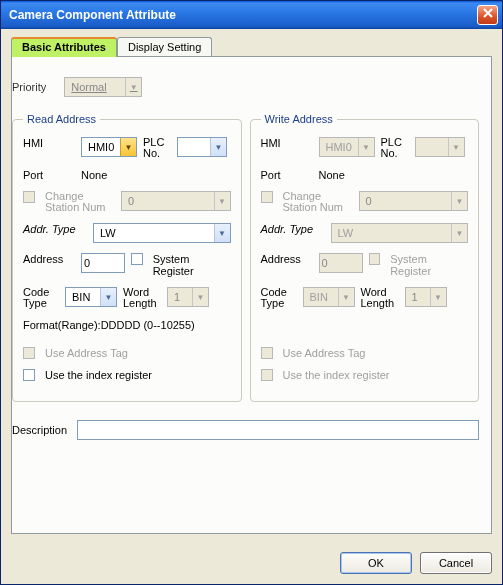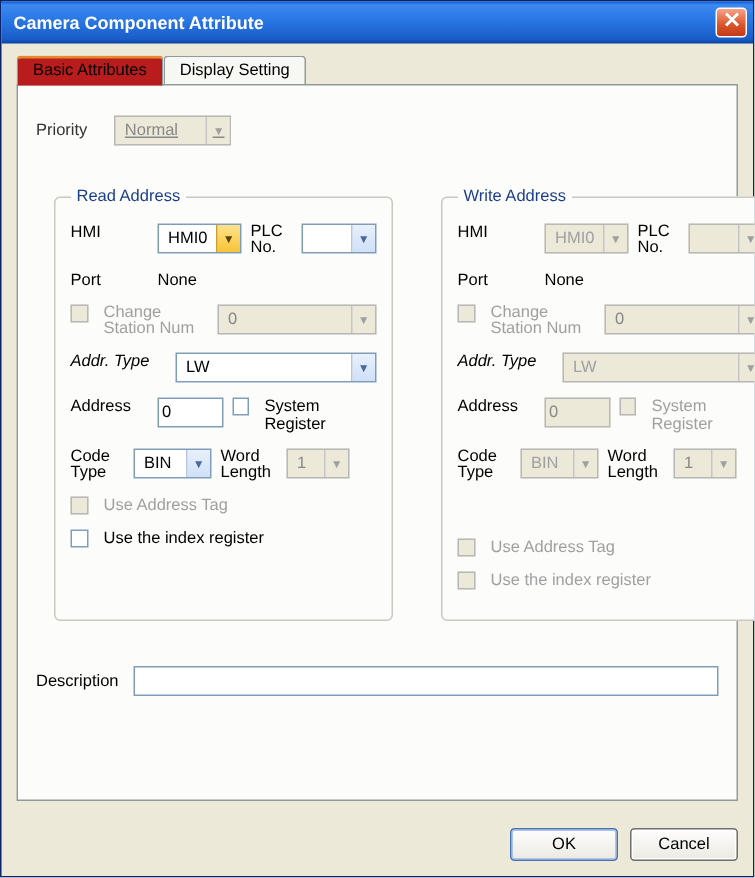--- a/index.html
+++ b/index.html
@@ -60,31 +60,32 @@
     padding: 3px 10px 4px 10px;
     background: #f7f7f3;
     font-size: 11px;
     margin-right: 0px;
     cursor: pointer;
     position: relative;
     border-top-left-radius: 3px;
     border-top-right-radius: 3px;
   }
   .tab.active {
-    background: #b91c1c;
+    background: #bef264;
     z-index: 2;
     border-top: 2px solid #e68b2c;
     padding-top: 2px;
+    font-weight: bold;
   }
   .tabpanel {
     border: 1px solid #919b9c;
     background: #fcfcfa;
     flex: 1;
     margin-top: -1px;
-    padding: 10px 12px 14px 12px;
+    padding: 10px 12px 14px 0;
     position: relative;
   }
   .row { display: flex; align-items: center; }
   .label { color: #333; }
   .disabled-label { color: #a0a0a0; }
   .select, .input-text {
     border: 1px solid #7f9db9;
     background: #fff;
     height: 20px;
     font-size: 11px;
@@ -116,21 +117,21 @@
   }
   .select.disabled .arrow {
     background: #ece9d8;
     border-left: 1px solid #c5c5c5;
     color: #a0a0a0;
   }
   fieldset.group {
     border: 1px solid #c9c9c0;
     border-radius: 4px;
     padding: 12px 10px 10px 10px;
-    margin: 12px;
+    margin: 0;
     background: #fcfcfa;
   }
   fieldset.group legend {
     padding: 0 4px;
     color: #1a3e8a;
     font-size: 11px;
   }
   .two-cols {
     display: flex;
     gap: 8px;
@@ -273,20 +274,21 @@
               <span class="val">BIN</span>
               <span class="arrow">▼</span>
             </div>
             <span style="width:38px; line-height:11px;">Word Length</span>
             <div class="select disabled" style="width:42px;">
               <span class="val">1</span>
               <span class="arrow">▼</span>
             </div>
           </div>
 
+          <div class="format-line">Format(Range):DDDDD (0--10255)</div>
 
           <div class="field-row small-gap">
             <span class="chk disabled"></span>
             <span class="disabled-label">Use Address Tag</span>
           </div>
           <div class="field-row">
             <span class="chk"></span>
             <span>Use the index register</span>
           </div>
         </fieldset>

